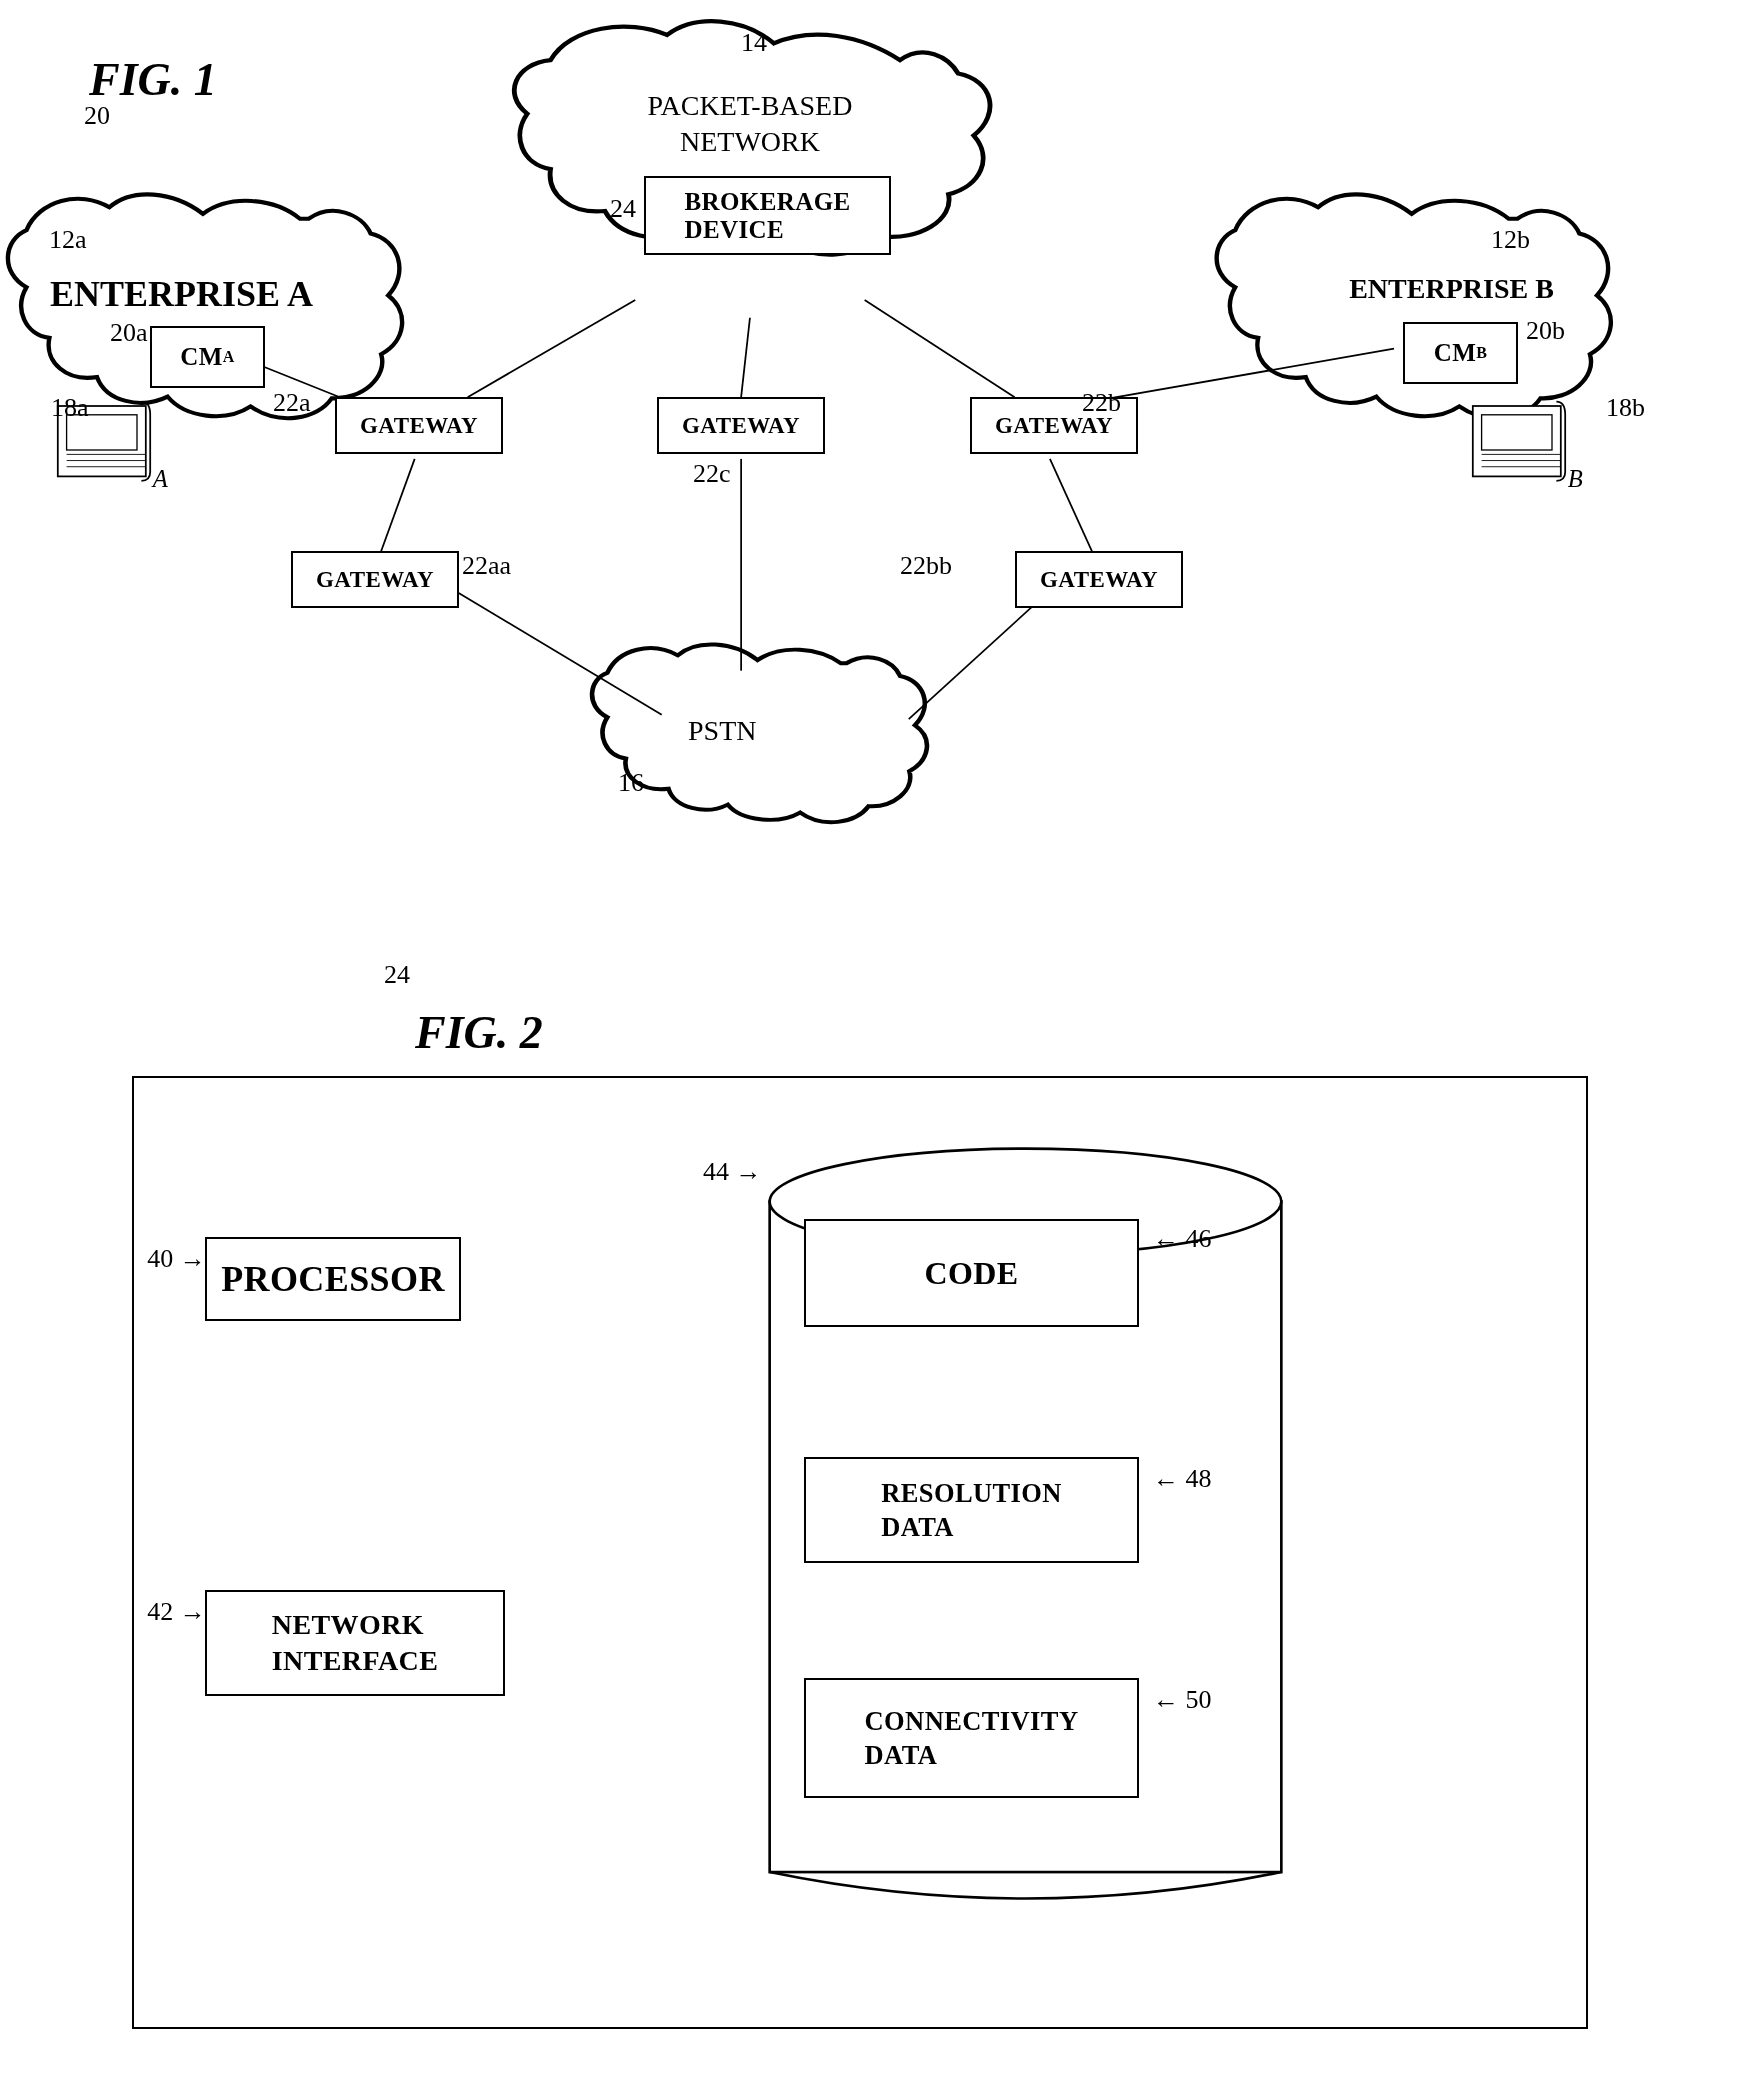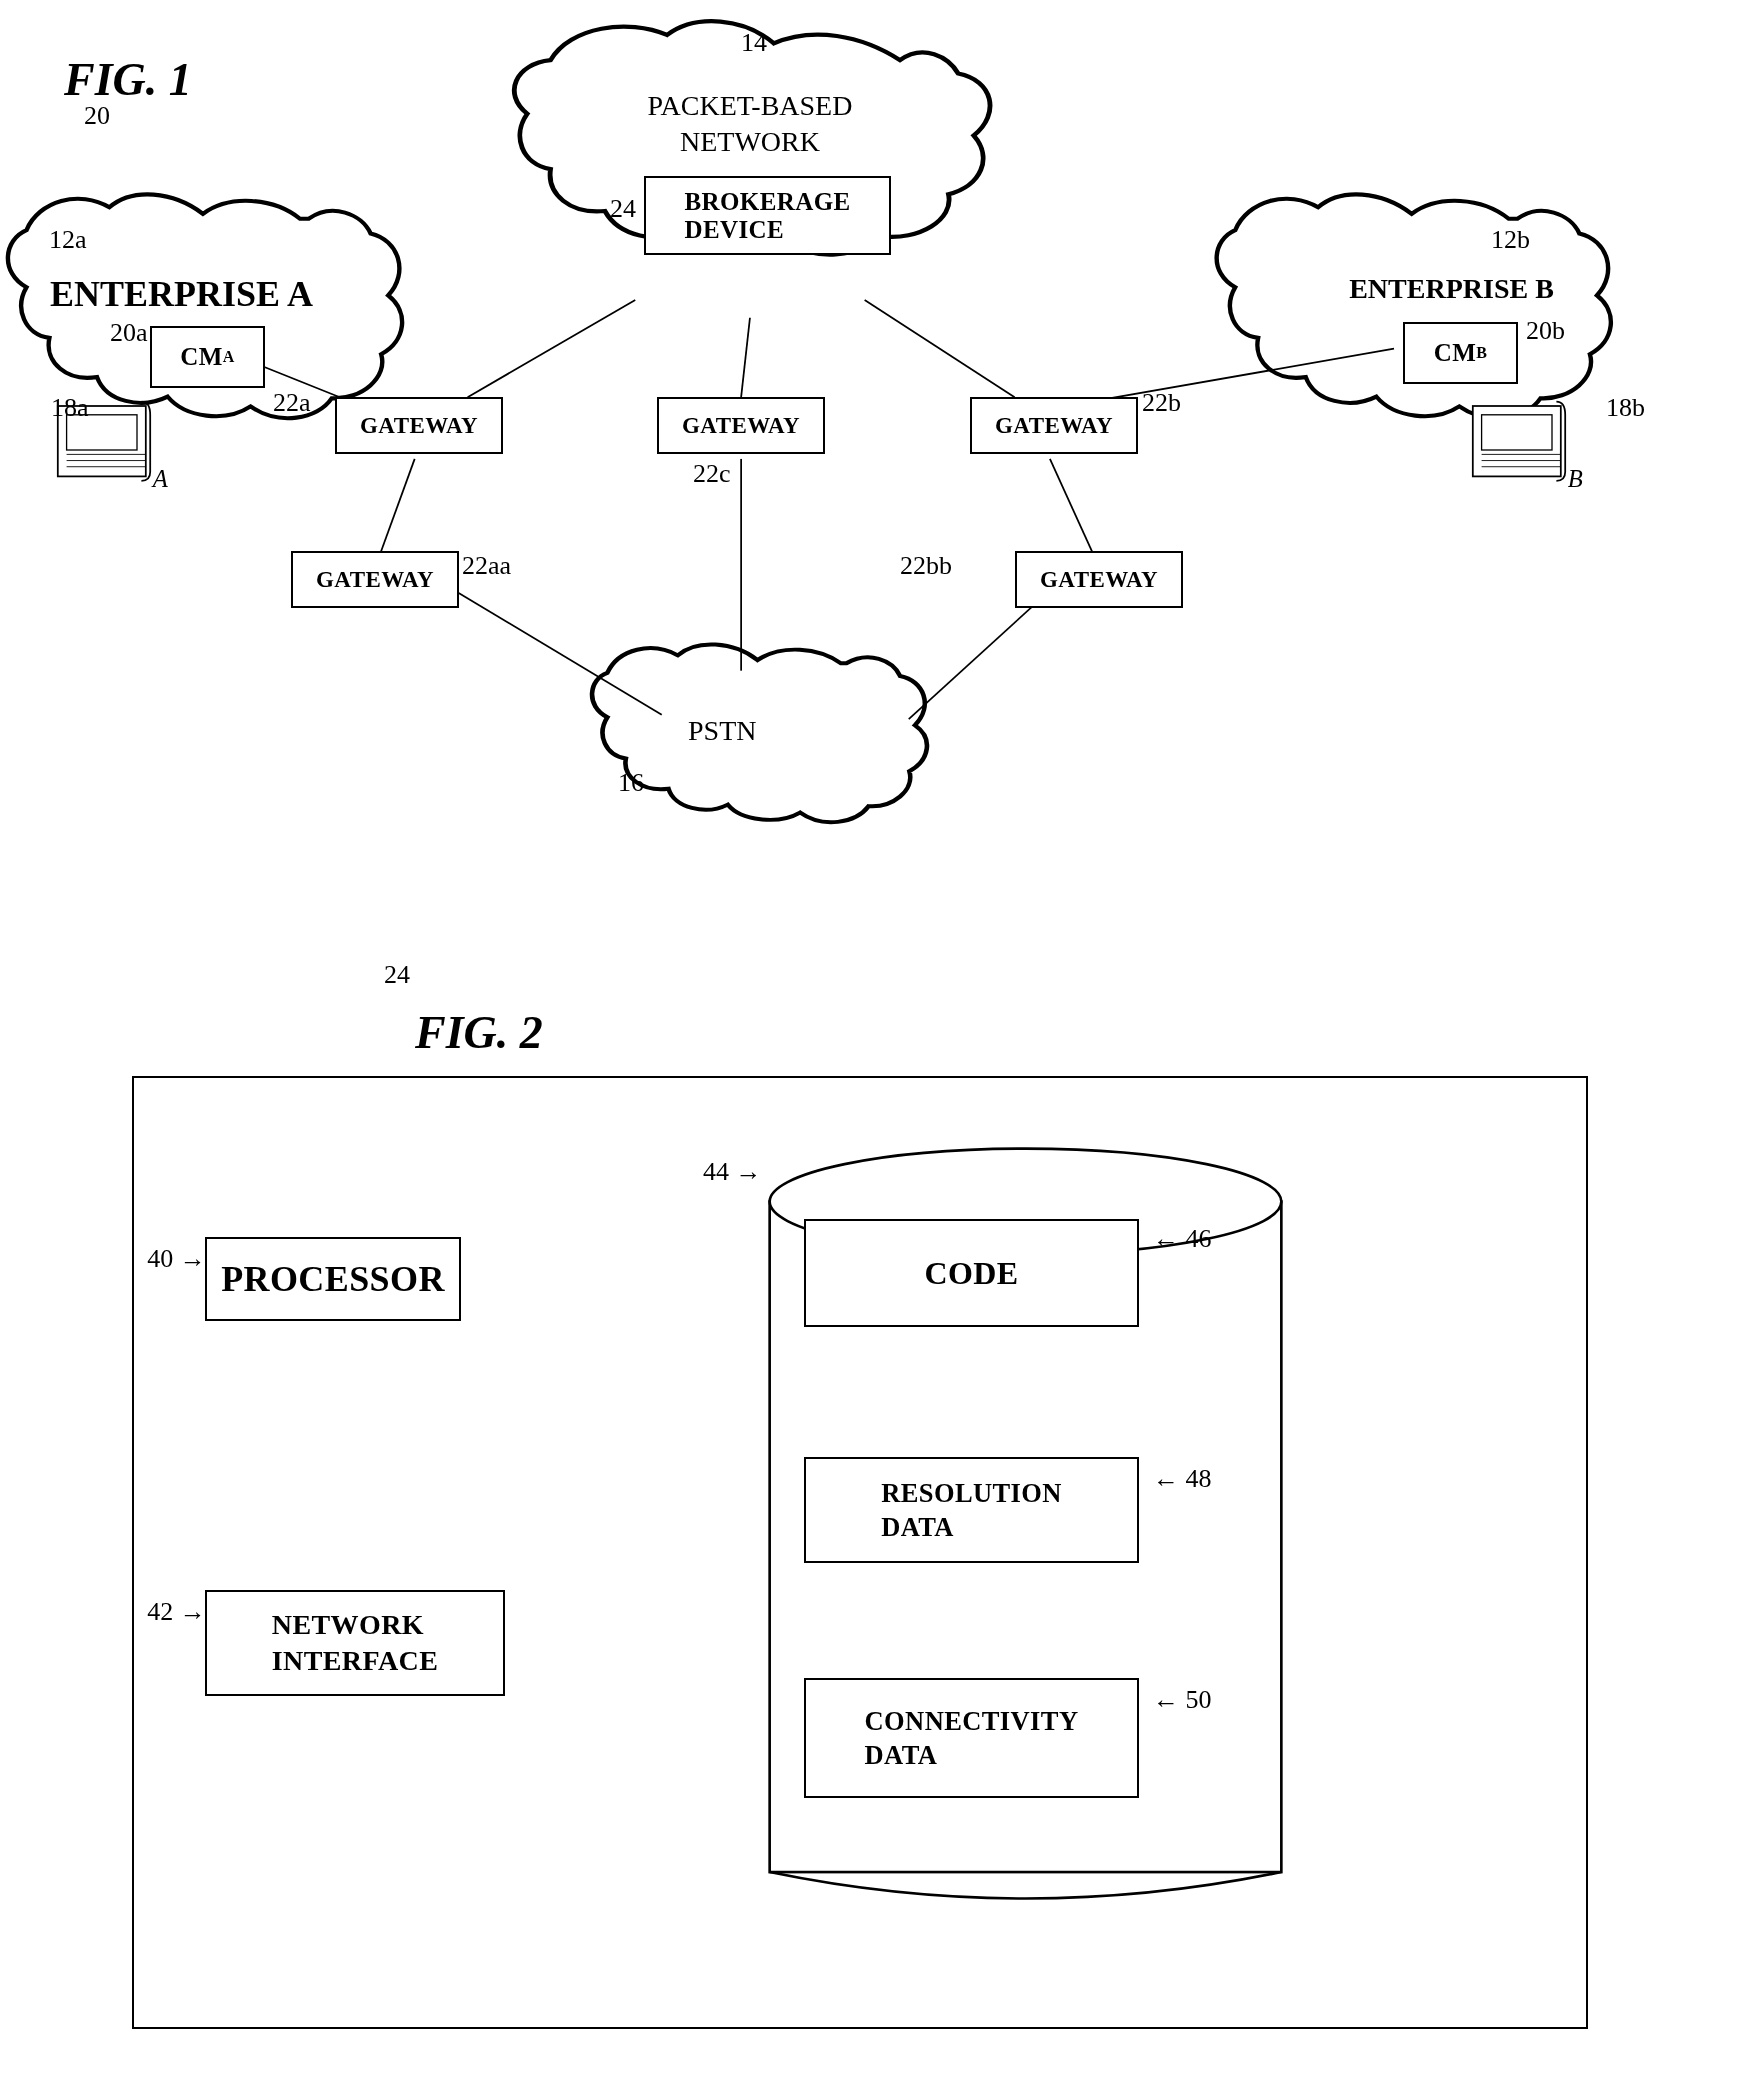--- a/index.html
+++ b/index.html
@@ -15,21 +15,21 @@
     .page {
       width: 1739px;
       min-height: 2091px;
       background: #fff;
       position: relative;
     }
 
     .fig1-label {
       position: absolute;
       top: 53px;
-      left: 64px;
+      left: 89px;
       font-style: italic;
       font-size: 46px;
       font-weight: bold;
     }
 
     
     .label {
       position: absolute;
       font-size: 30px;
       font-weight: normal;
@@ -225,21 +225,21 @@
   </svg>
   <div class="ref-num" style="top:393px; left:1606px;">18b</div>
 
   <div class="box" style="top:397px; left:335px; width:168px; height:57px; font-size:23px;">GATEWAY</div>
   <div class="ref-num" style="top:388px; left:273px;">22a</div>
 
   <div class="box" style="top:397px; left:657px; width:168px; height:57px; font-size:23px;">GATEWAY</div>
   <div class="ref-num" style="top:459px; left:693px;">22c</div>
 
   <div class="box" style="top:397px; left:970px; width:168px; height:57px; font-size:23px;">GATEWAY</div>
-  <div class="ref-num" style="top:388px; left:1142px;">22b</div>
+  <div class="ref-num" style="top:388px; left:1082px;">22b</div>
 
   <div class="box" style="top:551px; left:291px; width:168px; height:57px; font-size:23px;">GATEWAY</div>
   <div class="ref-num" style="top:551px; left:462px;">22aa</div>
 
   <div class="box" style="top:551px; left:1015px; width:168px; height:57px; font-size:23px;">GATEWAY</div>
   <div class="ref-num" style="top:551px; left:900px;">22bb</div>
 
   <div class="label" style="top:715px; left:688px; font-size:28px;">PSTN</div>
   <div class="ref-num" style="top:768px; left:618px;">16</div>
 

